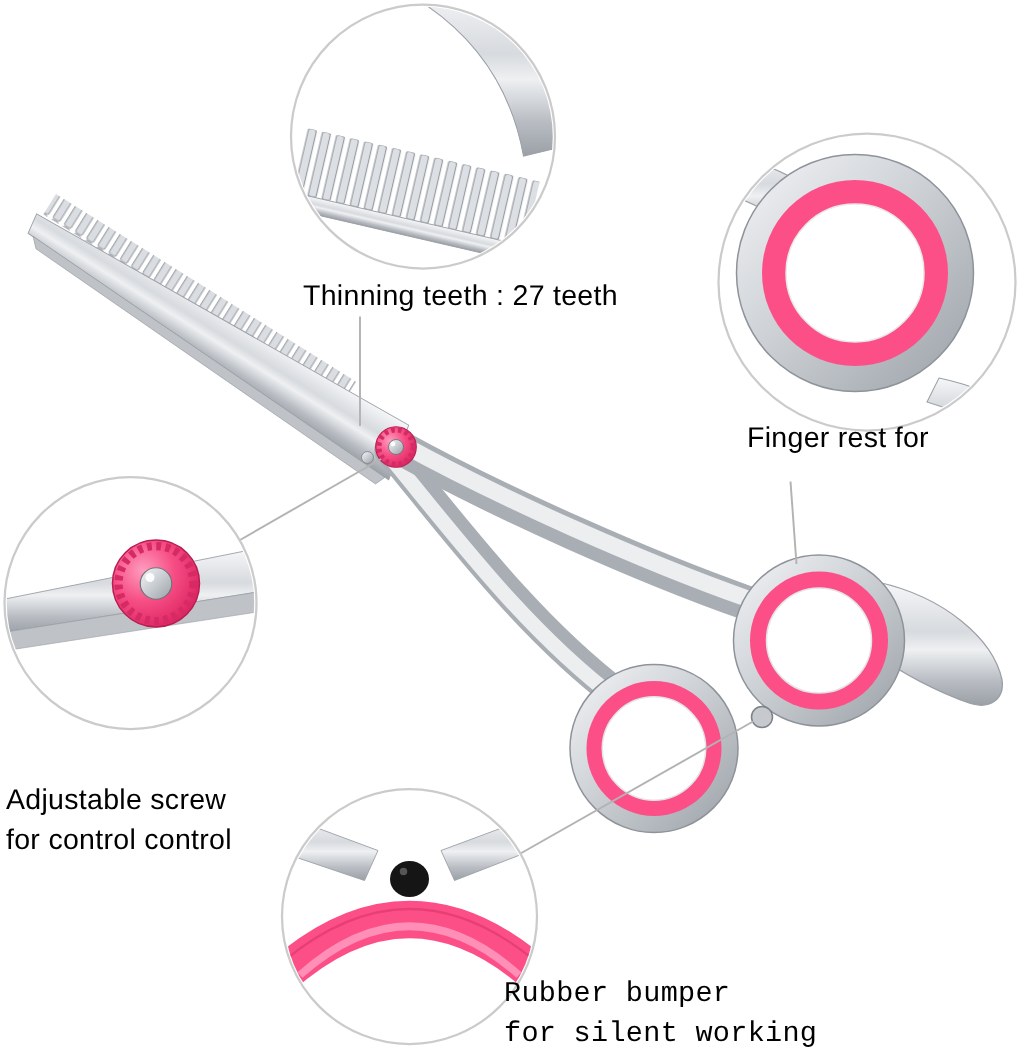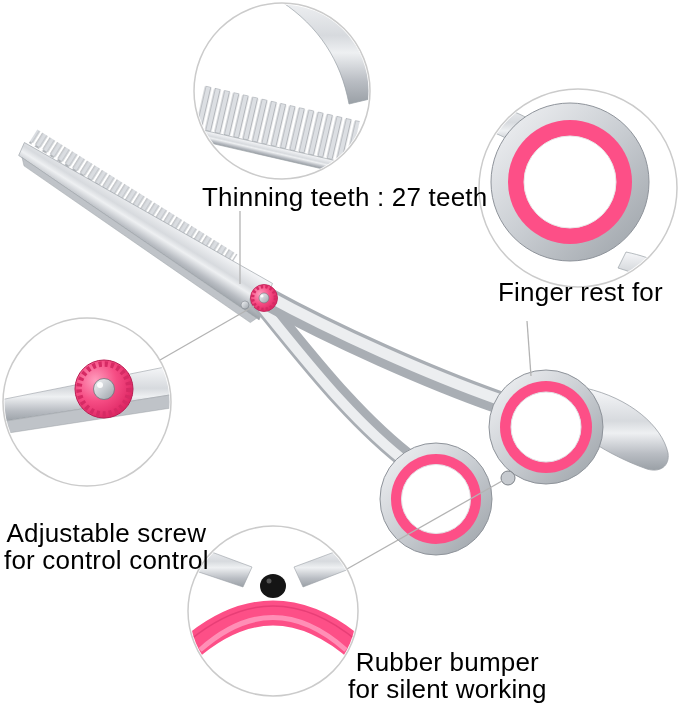--- a/index.html
+++ b/index.html
@@ -2,22 +2,22 @@
 <html><head>
 <meta charset="utf-8">
 <style>
   html,body { margin:0; padding:0; background:#ffffff; }
   .stage {
     position:relative; width:679px; height:703px; overflow:hidden;
     background:#ffffff; font-family:"Liberation Sans", sans-serif;
   }
   .stage svg { position:absolute; left:0; top:0; }
   .label {
-    position:absolute; font-size:26px; line-height:27px; color:#000;
-    letter-spacing:0.2px; white-space:nowrap;text-align:center;
+    position:absolute; font-size:19px; line-height:27px; color:#000;
+    letter-spacing:0.2px; white-space:nowrap;
   }
 </style>
 </head>
 <body>
 
 <div class="stage">
 
   <svg width="679" height="703" viewBox="0 0 679 703">
     <defs>
       <linearGradient id="silverH" x1="0" y1="0" x2="0" y2="1">
@@ -156,18 +156,18 @@
 
   <div class="label" style="left:498px; top:279px;">
     <div>Finger rest for</div>
   </div>
 
   <div class="label" style="left:4px; top:520px;">
     <div>Adjustable screw</div>
     <div>for control control</div>
   </div>
 
-  <div class="label" style="left:348px; top:649px;">
+  <div class="label" style="left:336px; top:649px;font-family:Liberation Mono, monospace;">
     <div>Rubber bumper</div>
     <div>for silent working</div>
   </div>
 
 </div>
 
 </body></html>

